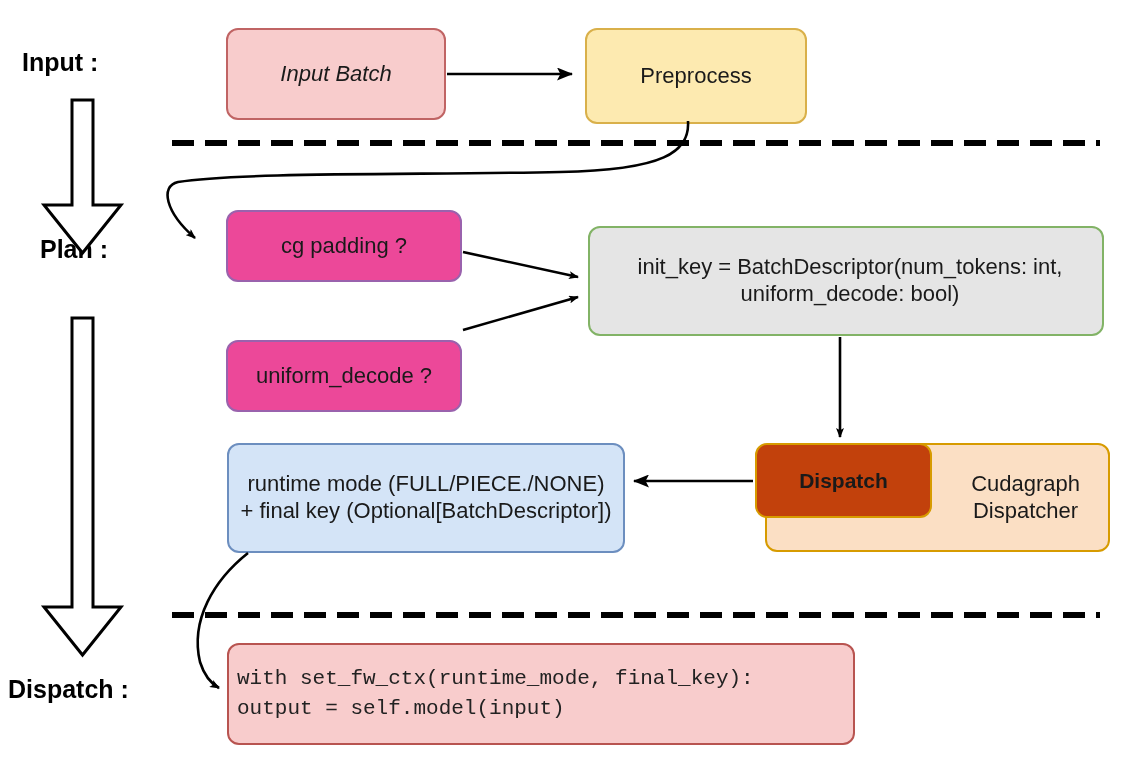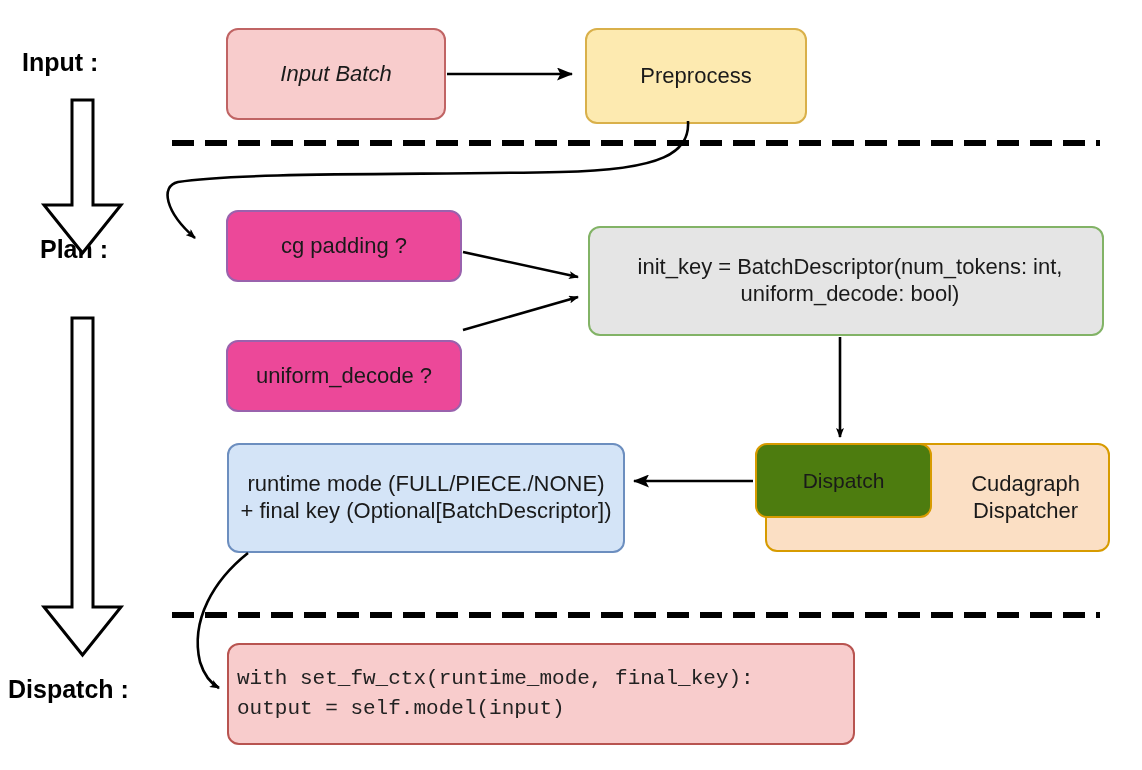--- a/index.html
+++ b/index.html
@@ -40,21 +40,21 @@
     line-height: 1.22;
     padding: 4px 8px;
   }
   .node .txt { white-space: pre-line; display: block; }
   .node-pink   { background: #f8cccc; border-color: #c06464; font-style: italic; }
   .node-yellow { background: #fdeab0; border-color: #d9b04a; }
   .node-purple { background: #ec4899; border-color: #9a62ad; }
   .node-green  { background: #e5e5e5; border-color: #82b366; padding-left: 16px; }
   .node-blue   { background: #d4e4f7; border-color: #6c8ebf; }
   .node-orange-outer { background: #fbdfc4; border-color: #d79b00; }
-  .node-orange-inner { background: #4d7c0f; border-color: #d79b00; }
+  .node-orange-inner { background: #c2410c; border-color: #d79b00; font-weight: bold; }
   .node-code {
     background: #f8cccc;
     border-color: #b85450;
     font-family: "Liberation Mono", "DejaVu Sans Mono", monospace;
     font-size: 21px;
     color: #222222;
     justify-content: flex-start;
     align-items: center;
     text-align: left;
     line-height: 1.45;

